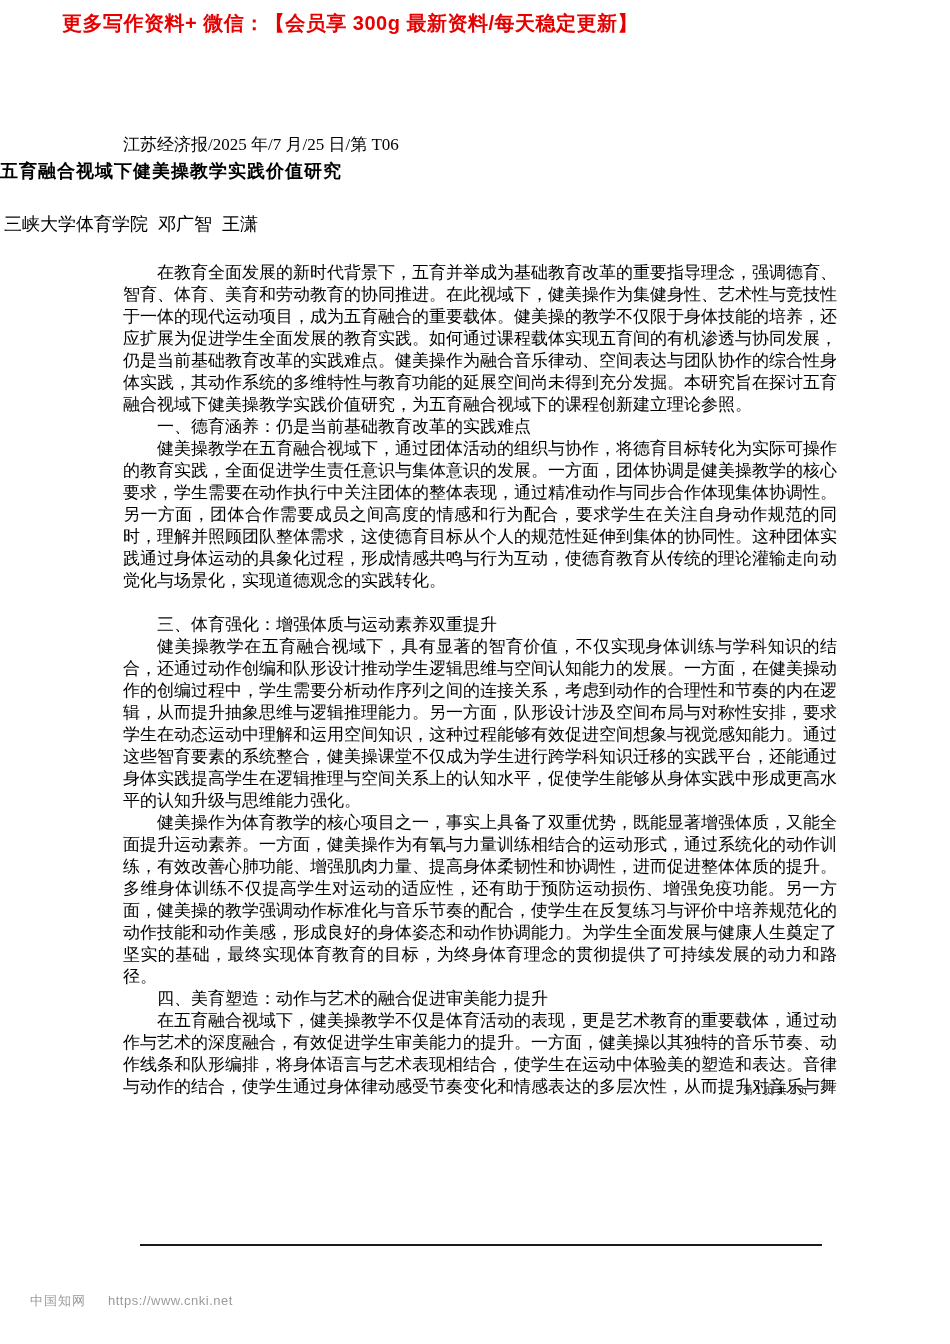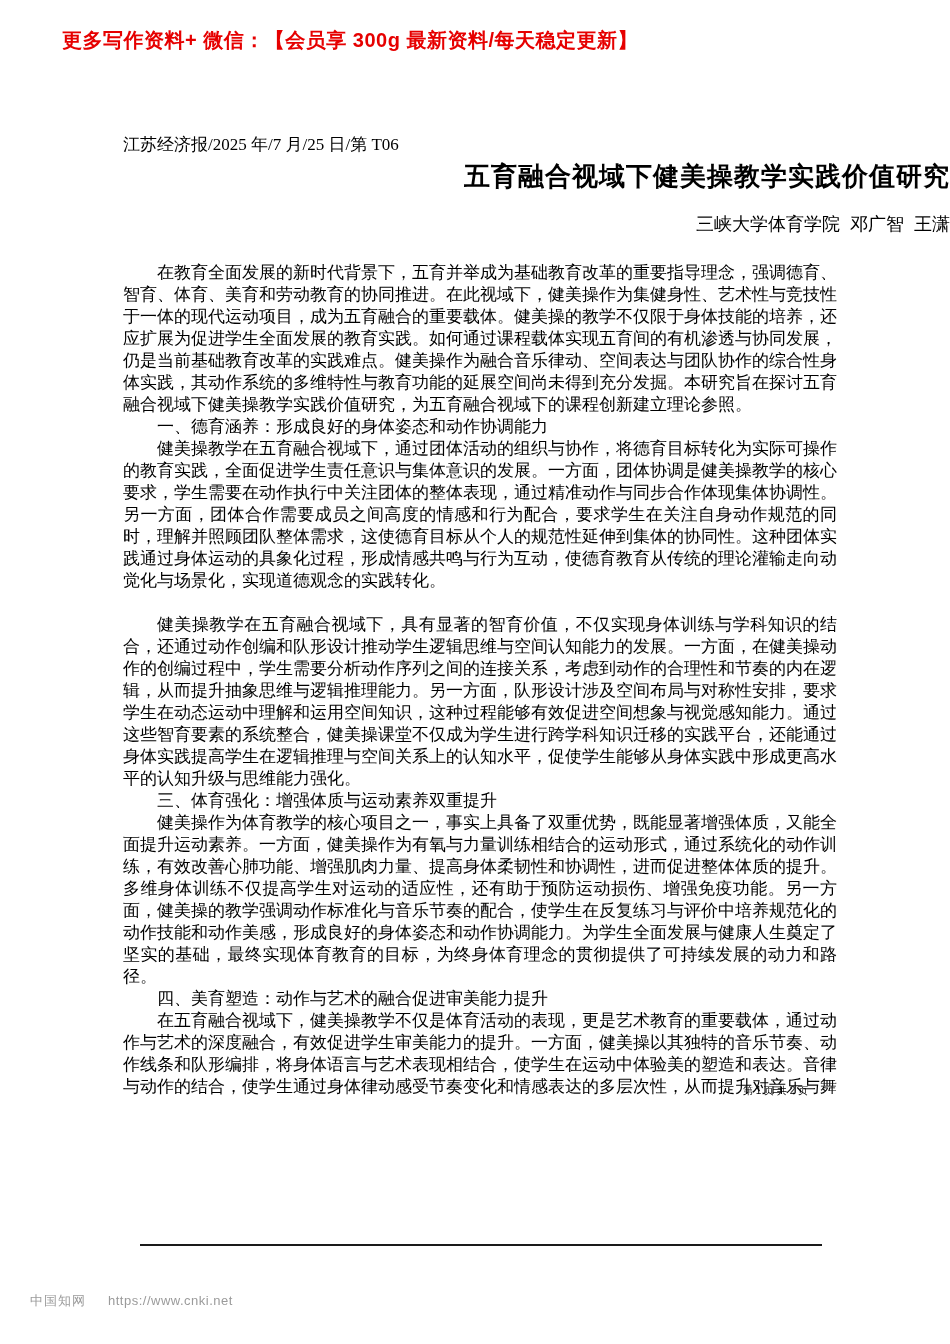--- a/index.html
+++ b/index.html
@@ -8,51 +8,51 @@
     height: 1344px;
     position: relative;
     background: #ffffff;
     font-family: "Liberation Sans", "DejaVu Sans", sans-serif;
     color: #000000;
     overflow: hidden;
   }
   .promo {
     position: absolute;
     left: 62px;
-    top: 27px;
+    top: 10px;
     font-size: 20px;
     font-weight: 700;
     letter-spacing: 0.5px;
     white-space: pre;
   }
   .source {
     position: absolute;
     left: 123px;
     top: 90px;
     font-family: "Liberation Serif", "DejaVu Serif", serif;
     font-size: 17px;
     line-height: 22px;
     white-space: pre;
   }
   .title {
     position: absolute;
     left: 0;
     right: 0;
     top: 159px;
-    text-align: right;
-    font-size: 26px;
+    text-align: left;
+    font-size: 18px;
     font-weight: 700;
     letter-spacing: 1px;
   }
   .authors {
     position: absolute;
     left: 4px;
     right: 0;
     top: 212px;
-    text-align: right;
+    text-align: left;
     font-size: 18px;
     white-space: pre;
   }
   .article-body {
     position: absolute;
     left: 123px;
     top: 262px;
     width: 714px;
     font-size: 17px;
     line-height: 22px;
@@ -104,25 +104,25 @@
 <div class="source">
   <div>江苏经济报/2025 年/7 月/25 日/第 T06</div>
 </div>
 
 <div class="title">五育融合视域下健美操教学实践价值研究</div>
 
 <div class="authors">三峡大学体育学院  邓广智  王潇</div>
 
 <div class="article-body">
   <p>在教育全面发展的新时代背景下，五育并举成为基础教育改革的重要指导理念，强调德育、智育、体育、美育和劳动教育的协同推进。在此视域下，健美操作为集健身性、艺术性与竞技性于一体的现代运动项目，成为五育融合的重要载体。健美操的教学不仅限于身体技能的培养，还应扩展为促进学生全面发展的教育实践。如何通过课程载体实现五育间的有机渗透与协同发展，仍是当前基础教育改革的实践难点。健美操作为融合音乐律动、空间表达与团队协作的综合性身体实践，其动作系统的多维特性与教育功能的延展空间尚未得到充分发掘。本研究旨在探讨五育融合视域下健美操教学实践价值研究，为五育融合视域下的课程创新建立理论参照。</p>
-  <p>一、德育涵养：形成良好的身体姿态和动作协调能力</p>
+  <p>一、德育涵养：仍是当前基础教育改革的实践难点</p>
   <p>健美操教学在五育融合视域下，通过团体活动的组织与协作，将德育目标转化为实际可操作的教育实践，全面促进学生责任意识与集体意识的发展。一方面，团体协调是健美操教学的核心要求，学生需要在动作执行中关注团体的整体表现，通过精准动作与同步合作体现集体协调性。另一方面，团体合作需要成员之间高度的情感和行为配合，要求学生在关注自身动作规范的同时，理解并照顾团队整体需求，这使德育目标从个人的规范性延伸到集体的协同性。这种团体实践通过身体运动的具象化过程，形成情感共鸣与行为互动，使德育教育从传统的理论灌输走向动觉化与场景化，实现道德观念的实践转化。</p>
   <div class="blank-line"></div>
+  <p>三、体育强化：增强体质与运动素养双重提升</p>
   <p>健美操教学在五育融合视域下，具有显著的智育价值，不仅实现身体训练与学科知识的结合，还通过动作创编和队形设计推动学生逻辑思维与空间认知能力的发展。一方面，在健美操动作的创编过程中，学生需要分析动作序列之间的连接关系，考虑到动作的合理性和节奏的内在逻辑，从而提升抽象思维与逻辑推理能力。另一方面，队形设计涉及空间布局与对称性安排，要求学生在动态运动中理解和运用空间知识，这种过程能够有效促进空间想象与视觉感知能力。通过这些智育要素的系统整合，健美操课堂不仅成为学生进行跨学科知识迁移的实践平台，还能通过身体实践提高学生在逻辑推理与空间关系上的认知水平，促使学生能够从身体实践中形成更高水平的认知升级与思维能力强化。</p>
-  <p>三、体育强化：增强体质与运动素养双重提升</p>
   <p>健美操作为体育教学的核心项目之一，事实上具备了双重优势，既能显著增强体质，又能全面提升运动素养。一方面，健美操作为有氧与力量训练相结合的运动形式，通过系统化的动作训练，有效改善心肺功能、增强肌肉力量、提高身体柔韧性和协调性，进而促进整体体质的提升。多维身体训练不仅提高学生对运动的适应性，还有助于预防运动损伤、增强免疫功能。另一方面，健美操的教学强调动作标准化与音乐节奏的配合，使学生在反复练习与评价中培养规范化的动作技能和动作美感，形成良好的身体姿态和动作协调能力。为学生全面发展与健康人生奠定了坚实的基础，最终实现体育教育的目标，为终身体育理念的贯彻提供了可持续发展的动力和路径。</p>
   <p>四、美育塑造：动作与艺术的融合促进审美能力提升</p>
   <p>在五育融合视域下，健美操教学不仅是体育活动的表现，更是艺术教育的重要载体，通过动作与艺术的深度融合，有效促进学生审美能力的提升。一方面，健美操以其独特的音乐节奏、动作线条和队形编排，将身体语言与艺术表现相结合，使学生在运动中体验美的塑造和表达。音律与动作的结合，使学生通过身体律动感受节奏变化和情感表达的多层次性，从而提升对音乐与舞</p>
 </div>
 
 <div class="page-number">第 1 页 共 2 页</div>
 
 <div class="divider"></div>
 
 <div class="footer">

